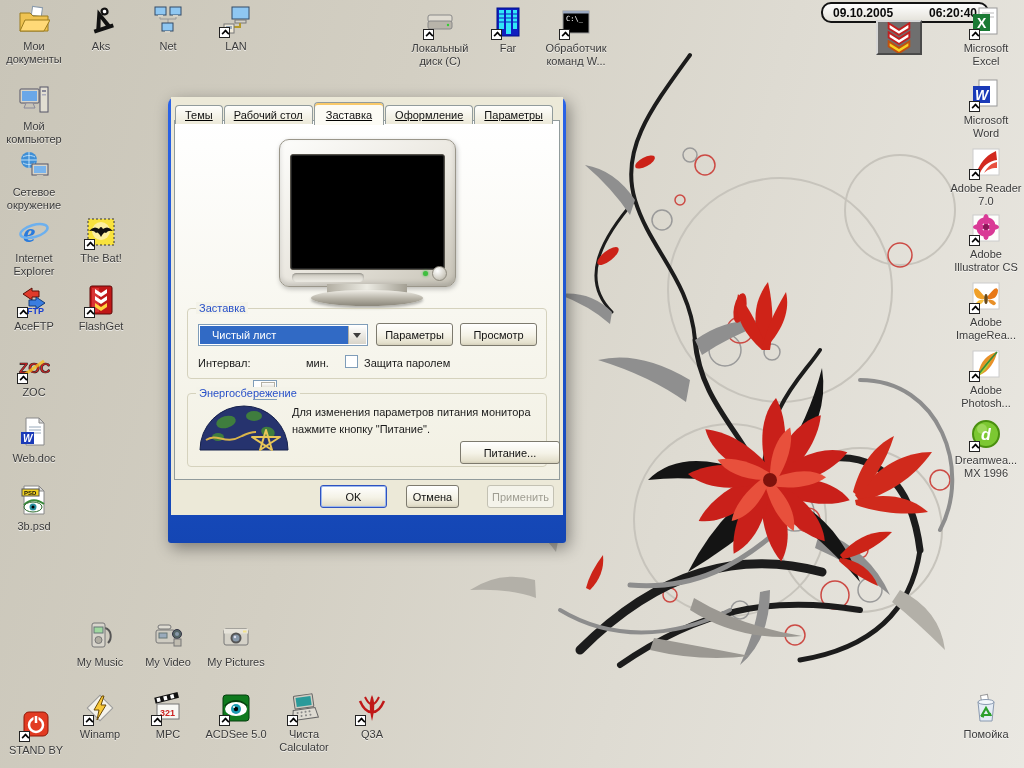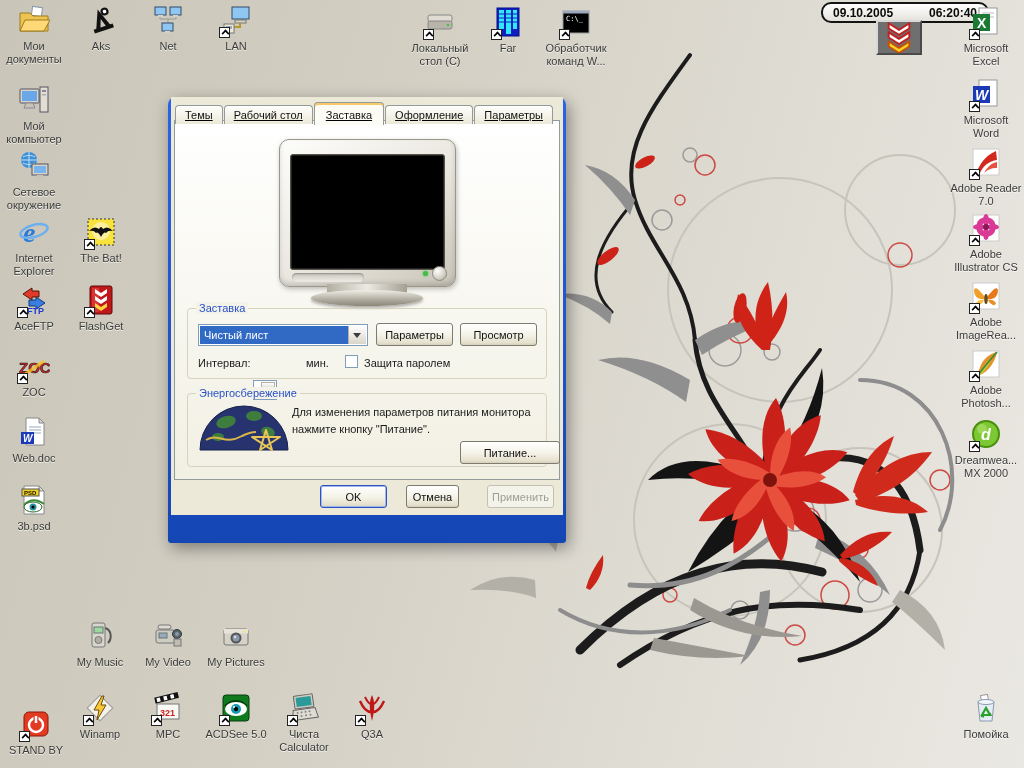--- a/index.html
+++ b/index.html
@@ -82,21 +82,21 @@
     background:linear-gradient(180deg,#f0eee7,#b5b1a5 55%,#8a867a);box-shadow:0 2px 3px rgba(0,0,0,.3);}
 
   
   .grp{position:absolute;border:1px solid #d5d2bd;border-radius:4px;box-sizing:border-box;}
   .grp>.glabel{position:absolute;top:-7px;left:8px;padding:0 3px;font-size:11px;color:#2850c8;
     background:#f4f3e9;line-height:12px;}
 
   
   .combo{position:absolute;height:22px;background:#fff;border:1px solid #7f9db9;box-sizing:border-box;}
   .combo .sel{position:absolute;left:1px;top:1px;bottom:1px;right:18px;background:#316ac5;
-    color:#fff;font-size:11px;line-height:18px;padding-left:4px;overflow:hidden;}
+    color:#fff;font-size:11px;line-height:18px;padding-left:12px;overflow:hidden;}
   .combo .cbtn{position:absolute;right:1px;top:1px;bottom:1px;width:17px;cursor:pointer;
     background:linear-gradient(#fefefe,#d9d5ca);border-left:1px solid #b5b1a5;}
   .combo .cbtn:after{content:"";position:absolute;left:4px;top:7px;border:4px solid transparent;
     border-top:5px solid #3c3c3c;}
   .xpbtn{position:absolute;height:23px;box-sizing:border-box;border:1px solid #7d7a6e;border-radius:3px;
     background:linear-gradient(180deg,#ffffff 0%,#f4f2e6 55%,#e4e0cc 90%,#d4cfba 100%);
     font-size:11px;color:#111;text-align:center;cursor:pointer;
     font-family:"Liberation Sans",sans-serif;display:flex;align-items:center;justify-content:center;}
   .xpbtn.default{border:1px solid #2f52c0;box-shadow:inset 0 0 0 1px #9cb8ee;}
   .xpbtn.disabled{background:#f4f3ea;border-color:#c3c1b3;color:#9f9d92;cursor:default;}
@@ -427,21 +427,21 @@
 
 <div class="di" style="left:404px;top:6px">
   <div class="ii">
     <svg width="32" height="32" viewBox="0 0 32 32">
       <rect x="4" y="9" width="24" height="7" rx="2" fill="#e0dcd2" stroke="#888"></rect>
       <rect x="4" y="15" width="24" height="8" rx="2" fill="#b8b4aa" stroke="#888"></rect>
       <circle cx="24" cy="19" r="1.2" fill="#3c3"></circle>
     </svg>
     <span class="sc"></span>
   </div>
-  <div class="il">Локальный стол (C)</div>
+  <div class="il">Локальный диск (C)</div>
 </div>
 
 <div class="di" style="left:472px;top:6px">
   <div class="ii">
     <svg width="32" height="32" viewBox="0 0 32 32">
       <rect x="5" y="2" width="22" height="28" fill="#1020c0" stroke="#000f8a"></rect>
       <g fill="#30e8f8">
           <rect x="7" y="4" width="5" height="19"></rect>
           <rect x="14" y="4" width="5" height="24"></rect>
           <rect x="21" y="4" width="4" height="19"></rect>
@@ -560,21 +560,21 @@
 
 <div class="di" style="left:950px;top:418px">
   <div class="ii">
     <svg width="32" height="32" viewBox="0 0 32 32">
       <circle cx="16" cy="16" r="13" fill="#7cc832" stroke="#4a9010" stroke-width="2"></circle>
       <circle cx="12" cy="11" r="5" fill="#aade6a" opacity=".7"></circle>
       <text x="11" y="22" font-size="16" font-weight="bold" font-style="italic" fill="#fff">d</text>
     </svg>
     <span class="sc"></span>
   </div>
-  <div class="il">Dreamwea... MX 2000</div>
+  <div class="il">Dreamwea... MX 1996</div>
 </div>
 
 <div class="di" style="left:64px;top:620px">
   <div class="ii">
     <svg width="32" height="32" viewBox="0 0 32 32">
       <path d="M21 8 C28 10 28 19 24 23" stroke="#555" fill="none" stroke-width="2"></path>
       <rect x="8" y="3" width="13" height="24" rx="2" fill="#d8d5cc" stroke="#777"></rect>
       <rect x="10" y="7" width="9" height="6" fill="#9fd89f" stroke="#677"></rect>
       <circle cx="14.5" cy="20" r="3.5" fill="#b0ada2" stroke="#777"></circle>
     </svg>

